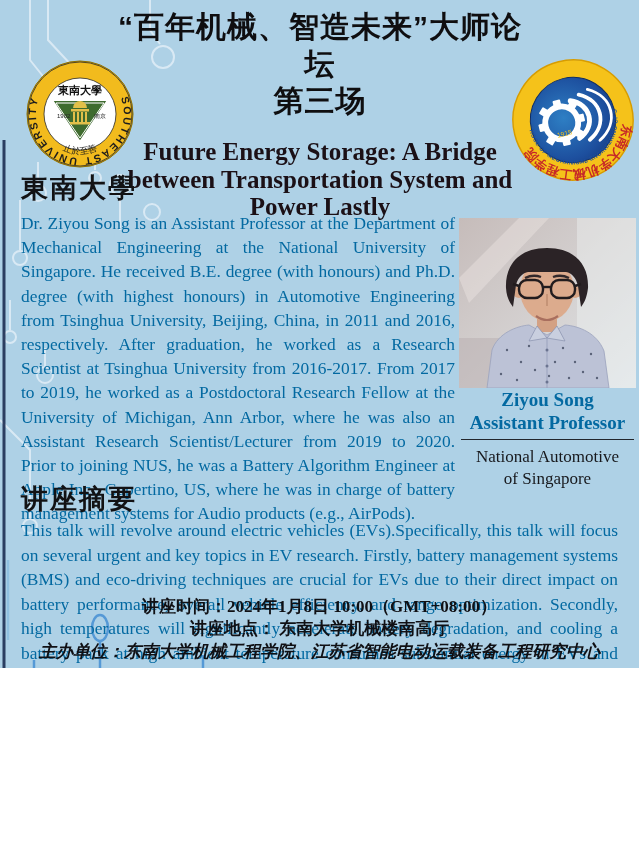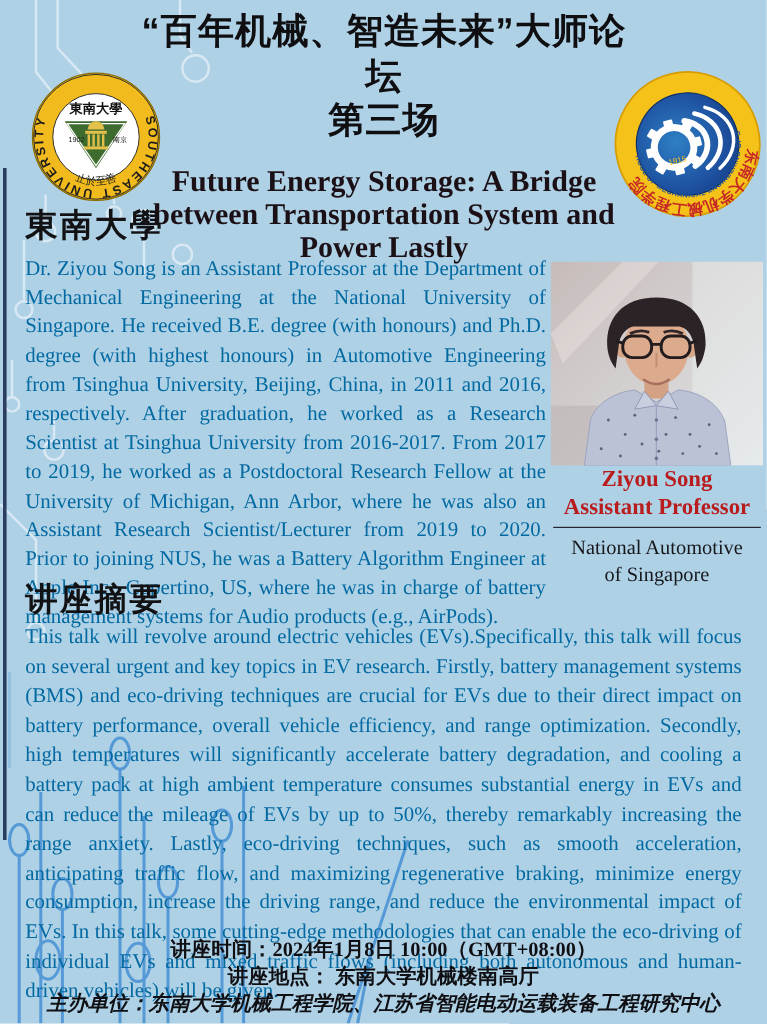--- a/index.html
+++ b/index.html
@@ -1,38 +1,38 @@
 <!DOCTYPE html>
 <html><head>
 <meta charset="utf-8">
 <style>
   html,body{margin:0;padding:0;}
   body{width:639px;height:853px;font-family:"Liberation Sans",sans-serif;}
-  .poster{position:relative;width:639px;height:853px;background:#aed1e6;overflow:hidden;}
+  .poster{position:relative;width:639px;height:668px;background:#aed1e6;overflow:hidden;}
   .bg-circuit{position:absolute;left:0;top:0;width:639px;height:853px;pointer-events:none;}
 
   .title-block{position:absolute;left:105px;top:8px;width:430px;text-align:center;color:#0f0e10;}
   .title-zh{font-weight:bold;font-size:30px;line-height:37px;letter-spacing:1px;}
   .title-en{margin-top:19px;font-family:"Liberation Serif",serif;font-weight:bold;font-size:25px;line-height:27.5px;color:#1b1016;}
 
   .logo{position:absolute;}
   .logo-seu{left:26px;top:60px;width:108px;height:108px;}
   .logo-sme{left:509px;top:58px;width:128px;height:124px;transform:rotate(-14deg);}
 
   .section-heading{position:absolute;left:21px;font-weight:bold;font-size:27px;color:#121214;letter-spacing:2px;}
   .heading-guest{top:170px;}
   .heading-abstract{top:481px;}
 
   .serif-body{font-family:"Liberation Serif",serif;color:#0369a1;text-align:justify;}
   .bio-text{position:absolute;left:21px;top:211px;width:434px;font-size:17.4px;line-height:24.2px;}
   .abstract-text{position:absolute;left:21px;top:518px;width:597px;font-size:17.4px;line-height:24.6px;}
 
   .photo-card{position:absolute;left:459px;top:218px;width:177px;text-align:center;}
   .photo-frame{width:177px;height:170px;display:block;}
-  .caption-name,.caption-title{font-family:"Liberation Serif",serif;font-weight:bold;font-size:19px;line-height:23px;color:#b91c1c;}
+  .caption-name,.caption-title{font-family:"Liberation Serif",serif;font-weight:bold;font-size:19px;line-height:23px;color:#0369a1;}
   .caption-divider{border:none;border-top:1.6px solid #23262c;margin:5px 2px 6px 2px;}
   .caption-affil{font-family:"Liberation Serif",serif;font-size:17px;line-height:22px;color:#17181c;}
 
   .footer{position:absolute;left:0;bottom:4px;width:639px;text-align:center;color:#101014;}
   .footer-line{font-family:"Liberation Serif",serif;font-weight:bold;font-size:17px;line-height:22px;}
   .footer-host{font-style:italic;font-size:17px;line-height:24px;}
 </style>
 </head>
 <body>
 

